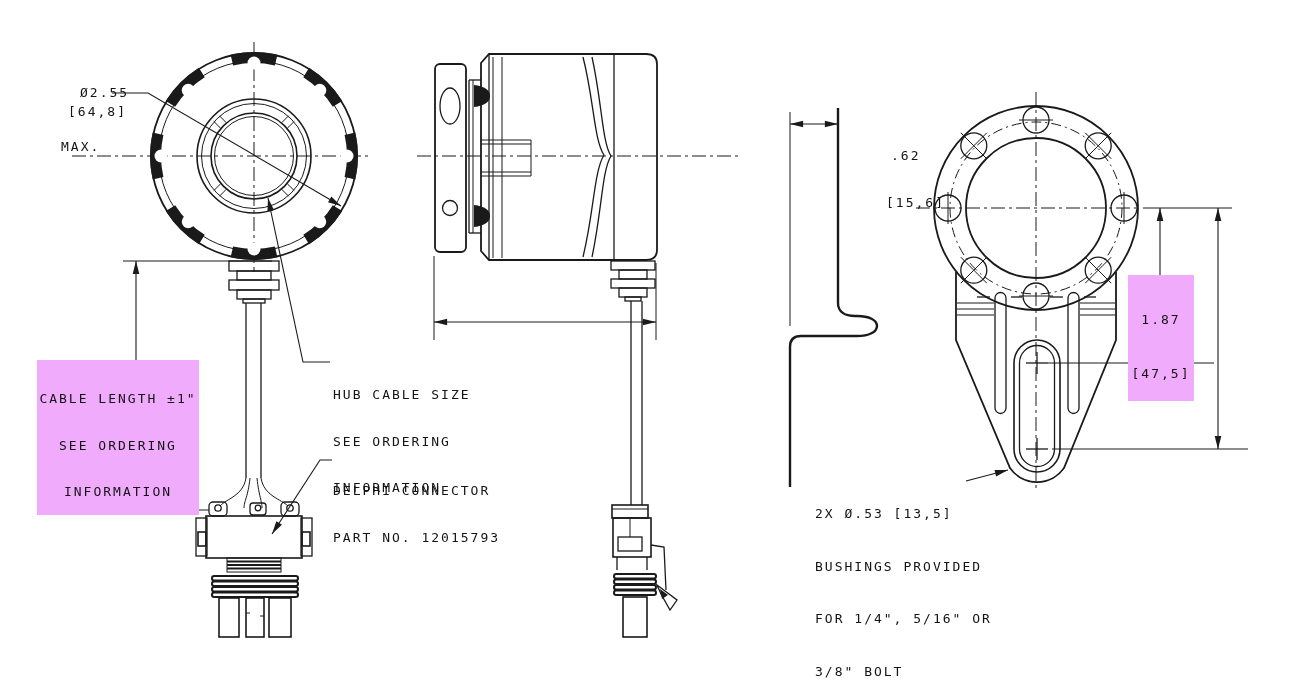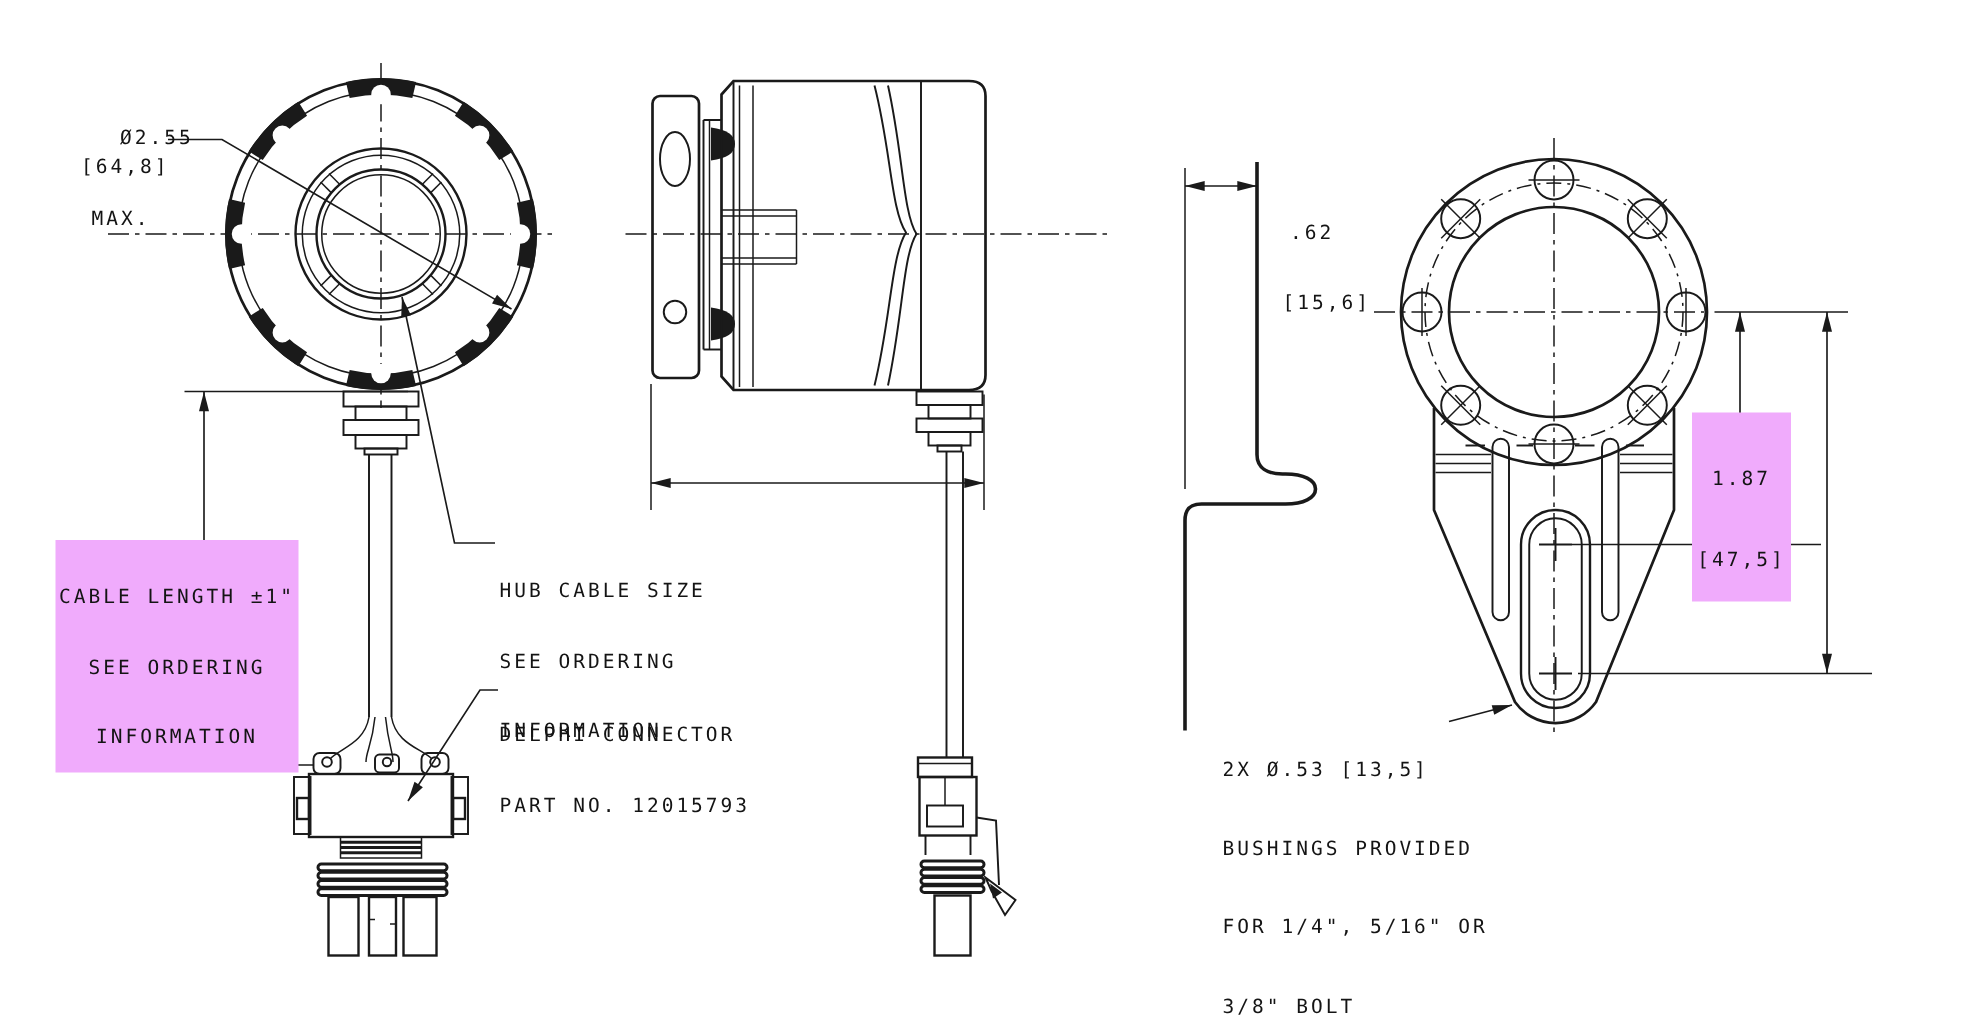--- a/index.html
+++ b/index.html
@@ -238,21 +238,21 @@
     <line x1="1048" y1="363" x2="1214" y2="363" class="s1"></line>
     <line x1="1052" y1="449" x2="1248" y2="449" class="s1"></line>
     <line x1="1160" y1="208" x2="1160" y2="363" class="dim" marker-start="url(#ar)" marker-end="url(#ar)"></line>
     <line x1="1218" y1="208" x2="1218" y2="449" class="dim" marker-start="url(#ar)" marker-end="url(#ar)"></line>
     <path d="M966,481 L1008,470" class="dim" marker-end="url(#ar)"></path>
   </g>
 </svg>
 
 <div class="lbl" style="left:42px;top:85px;">
   <div style="position:absolute;left:0;top:0;margin-left:38px;">Ø2.55</div>
-  <div style="position:absolute;left:12px;top:19px;">[64,8]</div>
+  <div style="position:absolute;left:26px;top:19px;">[64,8]</div>
   <div style="position:absolute;left:19px;top:54px;">MAX.</div>
 </div>
 
 <div class="lbl ctr bg" style="left:37px;top:360px;width:162px;">
   <div>CABLE LENGTH ±1"</div>
   <div>SEE ORDERING</div>
   <div>INFORMATION</div>
 </div>
 
 <div class="lbl" style="left:333px;top:356px;">
@@ -261,21 +261,21 @@
   <div>INFORMATION</div>
 </div>
 
 <div class="lbl" style="left:333px;top:452px;">
   <div>DELPHI CONNECTOR</div>
   <div>PART NO. 12015793</div>
 </div>
 
 
 
-<div class="lbl" style="left:855px;top:117px;">
+<div class="lbl" style="left:886px;top:117px;">
   <div style="padding-left:5px;">.62</div>
   <div>[15,6]</div>
 </div>
 
 <div class="lbl ctr bg dimtxt" style="left:1128px;top:275px;width:66px;">
   <div>1.87</div>
   <div>[47,5]</div>
 </div>
 
 

